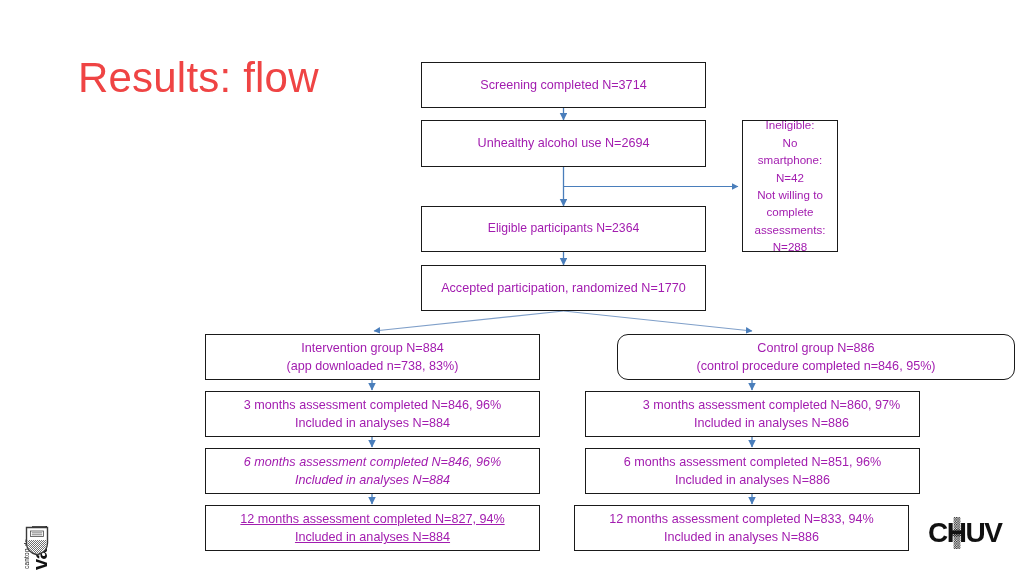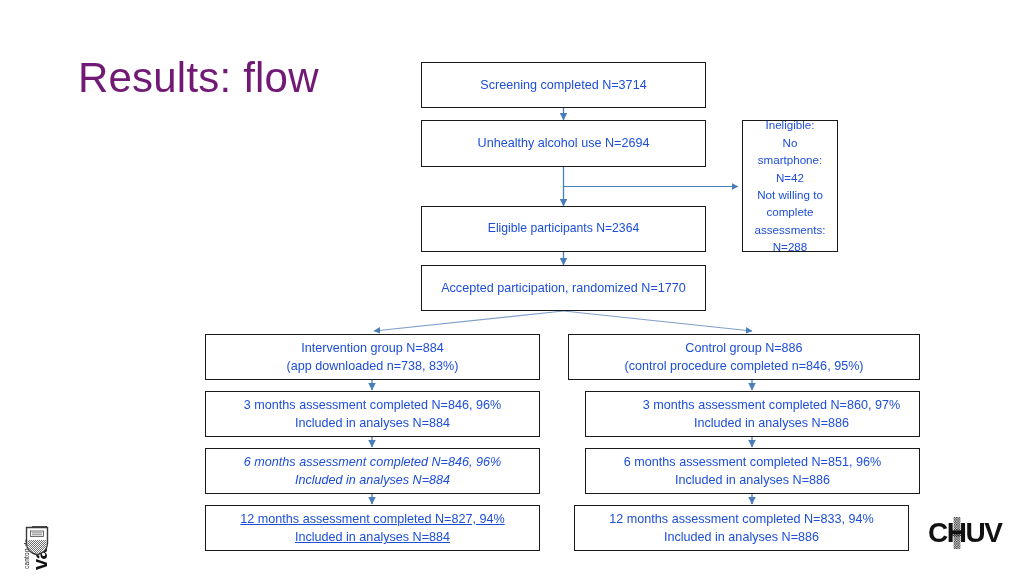--- a/index.html
+++ b/index.html
@@ -14,35 +14,35 @@
     background: #ffffff;
     font-family: "Liberation Sans", sans-serif;
     overflow: hidden;
   }
   #page-title {
     position: absolute;
     left: 78px;
     top: 55px;
     font-size: 42px;
     font-weight: 400;
-    color: #701a75;
+    color: #ef4444;
     letter-spacing: 0.2px;
     line-height: 1.1;
     white-space: nowrap;
   }
   .fbox {
     position: absolute;
     box-sizing: border-box;
     border: 1.4px solid #1a1a1a;
     background: #ffffff;
     display: flex;
     align-items: center;
     justify-content: center;
     text-align: center;
-    color: #1d4ed8;
+    color: #a21caf;
     font-size: 12.6px;
     line-height: 1.45;
     padding: 2px 6px;
   }
   .fbox .txt {
     display: block;
     white-space: pre-line;
   }
   .fbox.small {
     font-size: 12.2px;
@@ -195,21 +195,21 @@
   </div>
   <div class="fbox" style="left:205px; top:448px; width:335px; height:46px;font-style:italic;">
     <span class="txt">6 months assessment completed N=846, 96%
 Included in analyses N=884</span>
   </div>
   <div class="fbox" style="left:205px; top:505px; width:335px; height:46px;text-decoration:underline;">
     <span class="txt">12 months assessment completed N=827, 94%
 Included in analyses N=884</span>
   </div>
 
-  <div class="fbox" style="left:568px; top:334px; width:352px; height:46px;">
+  <div class="fbox" style="left:617px; top:334px; width:398px; height:46px;border-radius:11px;">
     <span class="txt">Control group N=886
 (control procedure completed n=846, 95%)</span>
   </div>
   <div class="fbox" style="left:585px; top:391px; width:335px; height:46px;padding-left:44px;">
     <span class="txt">3 months assessment completed N=860, 97%
 Included in analyses N=886</span>
   </div>
   <div class="fbox" style="left:585px; top:448px; width:335px; height:46px;">
     <span class="txt">6 months assessment completed N=851, 96%
 Included in analyses N=886</span>

